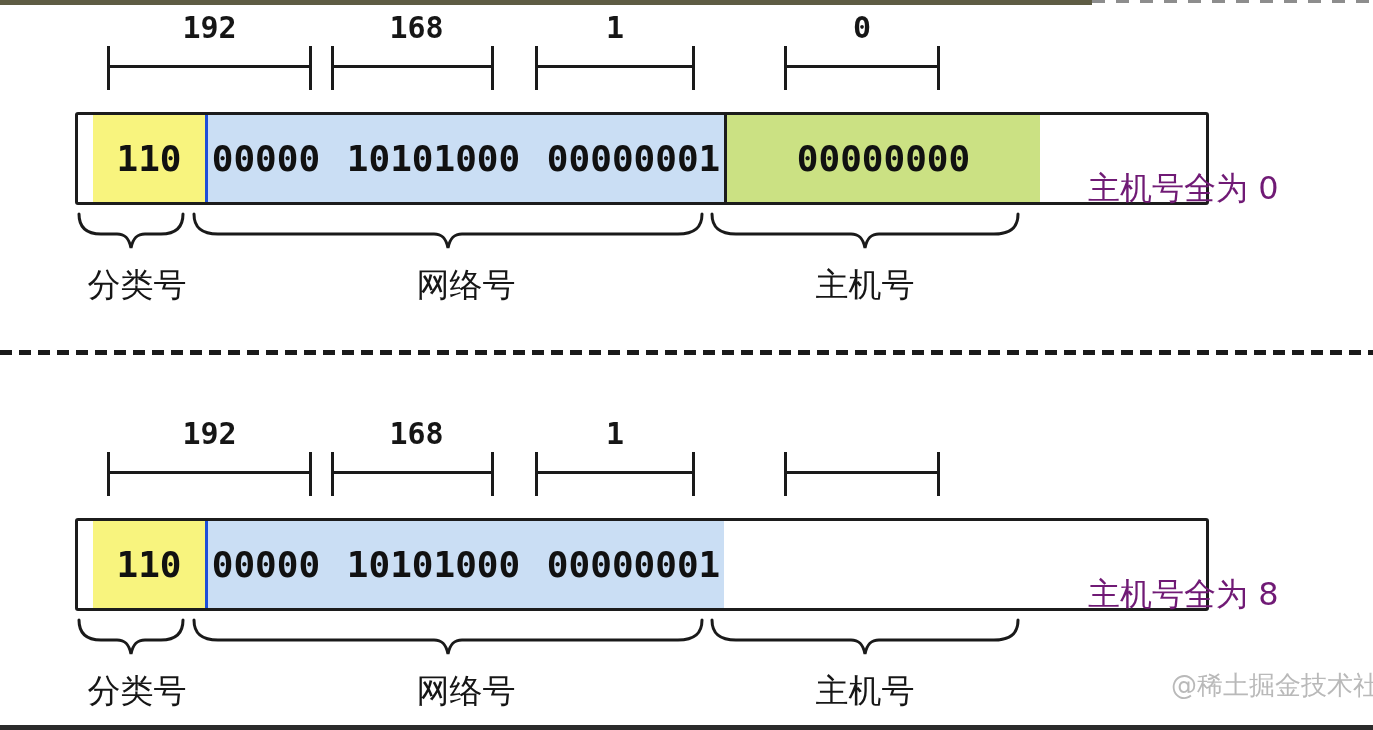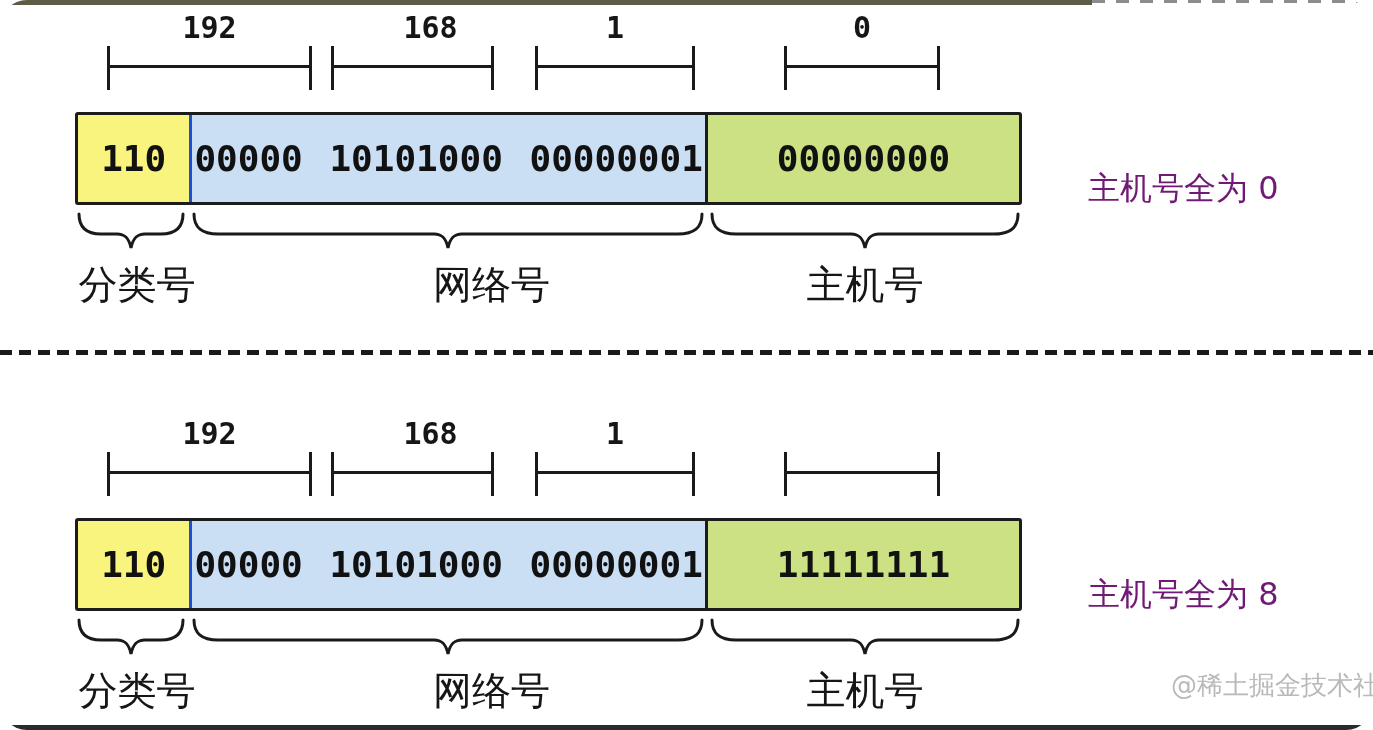--- a/index.html
+++ b/index.html
@@ -5,21 +5,20 @@
   * { margin: 0; padding: 0; box-sizing: border-box; }
   html, body { background: #ffffff; }
   .screen {
     position: relative;
     width: 1373px;
     height: 730px;
     background: #ffffff;
     overflow: hidden;
     font-family: "DejaVu Sans", sans-serif;
     color: #1a1a1a;
-    border-radius: 27px;
   }
 
   
   .top-edge {
     position: absolute; top: 0; left: 0;
     width: 1092px; height: 5px;
   }
   .top-edge-right {
     position: absolute; top: 0; left: 1092px; right: 0; height: 3px;
     background: repeating-linear-gradient(90deg, #8d8d8d 0 13px, transparent 13px 24px);
@@ -35,21 +34,21 @@
 
   
   .octet-label {
     position: absolute; top: 10px; height: 36px;
     text-align: center;
     font-family: "DejaVu Sans Mono", monospace;
     font-size: 30px; font-weight: 600; color: #161616;
     line-height: 36px;
   }
   .ol1 { left: 107px; width: 205px; }
-  .ol2 { left: 349px; width: 163px; }
+  .ol2 { left: 335px; width: 163px; }
   .ol3 { left: 535px; width: 160px; }
   .ol4 { left: 784px; width: 156px; }
 
   
   .ruler { position: absolute; top: 46px; height: 44px; }
   .r1 { left: 107px; width: 205px; }
   .r2 { left: 331px; width: 163px; }
   .r3 { left: 535px; width: 160px; }
   .r4 { left: 784px; width: 156px; }
   .ruler::before, .ruler::after {
@@ -58,24 +57,25 @@
   }
   .ruler::before { left: 0; }
   .ruler::after { right: 0; }
   .ruler .hline {
     position: absolute; top: 19px; left: 2px; right: 2px; height: 3px;
     background: #1a1a1a;
   }
 
   
   .bit-bar {
-    position: absolute; left: 75px; top: 112px; width: 947px; height: 93px;
+    position: absolute; left: 75px; top: 112px; width: 1134px; height: 93px;
     display: flex;
     border: 3px solid #1c1c1c;
     border-radius: 3px;
+    padding-left: 15px;
   }
   .bit-cell {
     display: flex; align-items: center; justify-content: center;
     font-family: "DejaVu Sans Mono", monospace;
     font-weight: 700; font-size: 36px; color: #111111;
     height: 100%;
   }
   .cell-class   { width: 112px; }
   .cell-network { width: 519px; border-left: 3px solid #1d4ed8; word-spacing: 5px; }
   .cell-host    { width: 316px; border-left: 3px solid #1c1c1c; text-align: center; }
@@ -91,25 +91,25 @@
   .brace { position: absolute; top: 210px; height: 42px; }
   .b1 { left: 75px;  width: 112px; }
   .b2 { left: 190px; width: 516px; }
   .b3 { left: 708px; width: 314px; }
   .brace svg { display: block; width: 100%; height: 100%; }
   .brace path { fill: none; stroke: #1a1a1a; stroke-width: 3; stroke-linecap: round; }
 
   
   .section-label {
     position: absolute; top: 264px; height: 42px;
-    text-align: center; font-size: 39px; font-weight: 500; color: #161616;
+    text-align: center; font-size: 33px; font-weight: 500; color: #161616;
     line-height: 42px;
   }
   .sl-class   { left: 57px;  width: 160px; }
-  .sl-network { left: 350px; width: 200px; text-align: right; }
+  .sl-network { left: 366px; width: 200px; }
   .sl-host    { left: 765px; width: 200px; }
 
   
   .dashed-divider {
     position: absolute; top: 350px; left: 0; width: 100%; height: 5px;
     background: repeating-linear-gradient(90deg, #1a1a1a 0 12px, transparent 12px 19px);
   }
 
   
   .watermark {
@@ -190,21 +190,20 @@
     <div class="ruler r3">
         <div class="hline"></div>
       </div>
     <div class="ruler r4">
         <div class="hline"></div>
       </div>
 
     <div class="bit-bar">
       <div class="bit-cell cell-class" style="background: rgb(248, 244, 126);">110</div>
       <div class="bit-cell cell-network" style="background: rgb(202, 222, 244);">00000 10101000 00000001</div>
-      <div class="bit-cell cell-host" style="background: rgb(203, 225, 131);">11111111</div>
     </div>
 
     <div class="host-note">主机号全为 8</div>
 
     <div class="brace b1">
       <svg viewBox="0 0 112 42" preserveAspectRatio="none">
         <path d="M 4,4 C 4,18 12,24 26,24 L 42,24 C 50,24 54,28 56,38 C 58,28 62,24 70,24 L 86,24 C 100,24 108,18 108,4"></path>
       </svg>
     </div>
     <div class="brace b2">

